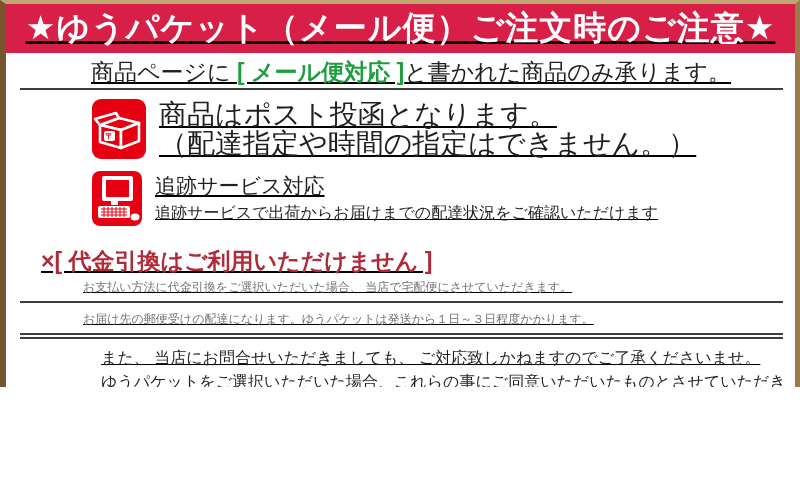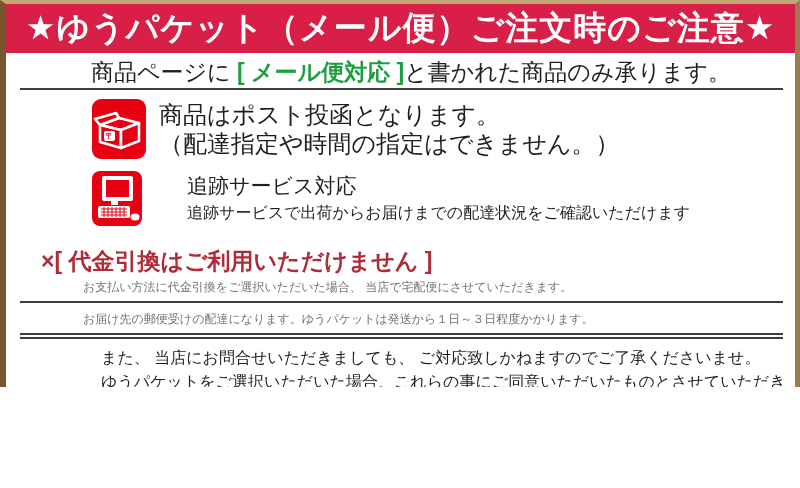--- a/index.html
+++ b/index.html
@@ -1,36 +1,36 @@
 <!DOCTYPE html>
 <html><head>
 <meta charset="utf-8">
 <style>
   * { margin: 0; padding: 0; box-sizing: border-box; }
   body { width: 800px; font-family: "Liberation Sans", "DejaVu Sans", sans-serif; }
-  .canvas { width: 800px; height: 387px; background: #bccfda; overflow: hidden; }
+  .canvas { width: 800px; height: 387px; background: #bccfda; overflow: hidden; text-decoration: underline; }
   .frame {
     width: 800px; height: 482px; background: #ffffff; overflow: hidden;
     border-top: 4px solid #c2a674;
     border-left: 6px solid #76552f;
     border-right: 5px solid #9a7c50;
     border-bottom: 5px solid #c9b27e;
   }
   .header {
     height: 49px; background: #d81f48; color: #ffffff;
     display: flex; align-items: center; justify-content: center;
     font-size: 33px; font-weight: bold; letter-spacing: 1px; white-space: nowrap;
   }
   .intro { padding: 5px 0 0 85px; font-size: 23px; line-height: 28px; color: #1f1f1f; }
   .intro .hl { font-weight: bold; text-align: center; }
   .sep { border: none; border-top: 2px solid #3e3e3e; margin: 2px 12px 2px 14px; }
   .feature { display: flex; align-items: flex-start; padding: 6px 0 0 85px; color: #1f1f1f; }
   .feature .icon { flex: 0 0 auto; margin-right: 12px; }
-  .f1 .txt { font-size: 24px; line-height: 29px; padding-top: 2px; }
-  .f2 .txt { font-size: 21px; line-height: 27px; padding-top: 2px; margin-left: 32px; }
+  .f1 .txt { font-size: 28px; line-height: 29px; padding-top: 2px; }
+  .f2 .txt { font-size: 21px; line-height: 27px; padding-top: 2px; }
   .f2 .txt .sub { font-size: 16px; }
   .warn { padding-top: 3px; }
   .warn .wtitle { color: #b02a38; font-size: 23px; font-weight: bold; line-height: 29px; padding-left: 35px; white-space: nowrap; margin-top: 13px; }
   .warn .wbody { color: #737373; font-size: 12px; line-height: 23px; padding-left: 77px; white-space: nowrap; }
   .footer { padding: 5px 0 0 95px; font-size: 16px; line-height: 24px; color: #1f1f1f; }
 </style>
 </head>
 <body>
 
 <div class="canvas">

